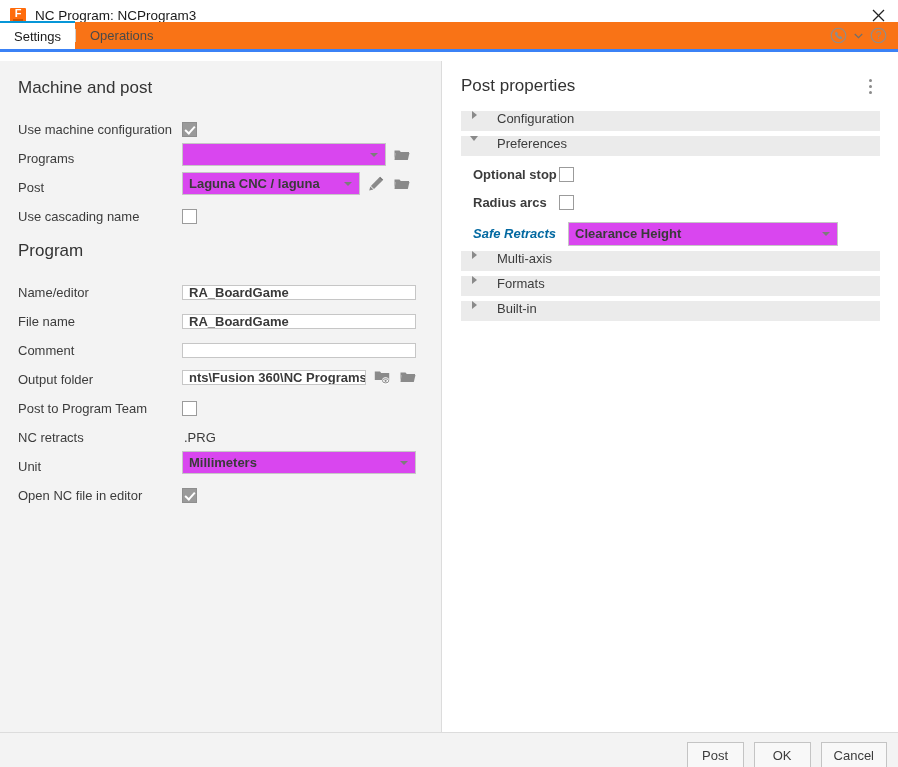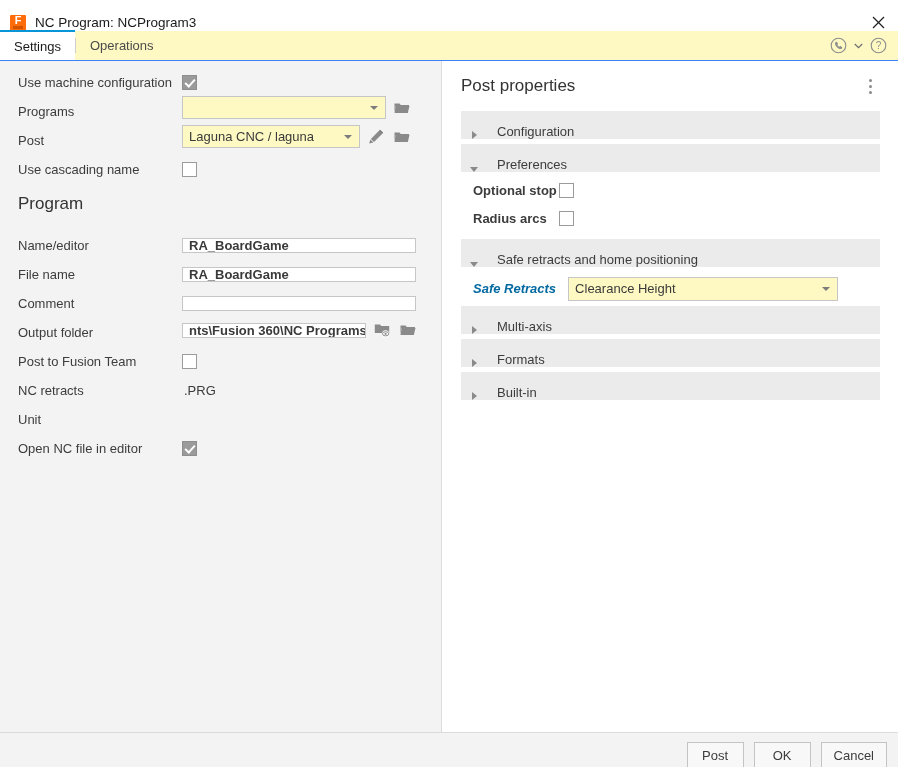--- a/index.html
+++ b/index.html
@@ -8,21 +8,21 @@
     width: 898px; height: 767px;
     overflow: hidden;
     background: #ffffff;
     font-family: "Liberation Sans", sans-serif;
     font-size: 13px;
     color: #2b2b2b;
   }
 
   
   #titlebar {
-    position: absolute; top: 7px; left: 0;
+    position: absolute; top: 0; left: 0;
     width: 898px; height: 31px;
     background: #ffffff;
     display: flex; align-items: center;
   }
   #app-logo {
     width: 16px; height: 16px;
     margin-left: 10px; margin-right: 9px;
     background: #ff6c0c;
     border-radius: 1px;
     position: relative;
@@ -49,24 +49,24 @@
   #close-button {
     position: absolute; right: 0; top: 0;
     width: 40px; height: 31px;
     display: flex; align-items: center; justify-content: center;
     cursor: pointer;
   }
   #close-button svg { display: block; }
 
   
   #tabstrip {
-    position: absolute; top: 31px; left: 0;
+    position: absolute; top: 22px; left: 0;
     width: 898px; height: 30px;
-    background: #fef9c3;
-    border-bottom: 1px solid #3b82f6;
+    background: #f97316;
+    border-bottom: 3px solid #3b82f6;
     display: flex; align-items: stretch;
   }
   .tab {
     padding: 0 14px;
     display: flex; align-items: center;
     font-size: 13px;
     color: #4a4a4a;
     cursor: pointer;
     position: relative;
   }
@@ -172,23 +172,23 @@
     color: #3a3a3a;
     padding: 0 6px;
     display: flex; align-items: center;
     overflow: hidden;
     white-space: nowrap;
     cursor: text;
   }
   .combo {
     height: 23px;
     border: 1px solid #c6c6c6;
-    background: #fef9c3;
-    font-size: 13px;
-    font-weight: normal;
+    background: #d946ef;
+    font-size: 13px;
+    font-weight: bold;
     color: #3a3a3a;
     padding: 0 6px;
     display: flex; align-items: center;
     position: relative;
     cursor: pointer;
     overflow: hidden;
     white-space: nowrap;
   }
   .combo .caret {
     position: absolute; right: 7px; top: 50%;
@@ -228,23 +228,23 @@
     gap: 3px;
     cursor: pointer;
   }
   #pp-menu i {
     width: 3px; height: 3px; border-radius: 50%;
     background: #8a8a8a; display: block;
   }
 
   .group-head {
     margin: 0 18px 5px 18px;
-    height: 28px;
+    height: 20px;
     background: #ebebeb;
-    display: flex; align-items: flex-end;
+    display: flex; align-items: flex-start;
     font-size: 13px;
     color: #3c3c3c;
     cursor: pointer;
   }
   .group-head .tri {
     width: 26px;
     display: flex; align-items: center; justify-content: center;
     flex: 0 0 26px;
   }
   .tri-right {
@@ -343,20 +343,21 @@
         <text x="8.5" y="12.3" text-anchor="middle" font-size="10" font-family="Liberation Sans, sans-serif" fill="#8d8d8d">?</text>
       </svg>
     </div>
   </div>
 </div>
 
 <div id="content">
 
   <div id="left-panel">
 
+    <div class="section-title">Machine and post</div>
 
     <div class="frow">
       <div class="flabel">Use machine configuration</div>
       <div class="fctl">
         <span class="ckbox checked"></span>
       </div>
     </div>
 
     <div class="frow">
       <div class="flabel">Programs</div>
@@ -450,35 +451,41 @@
         <span class="icon-btn">
           <svg width="16" height="14" viewBox="0 0 16 14" aria-hidden="true">
             <path d="M0.5 2.5h5l1.3 1.6H15v1H1.6L0.5 11z" fill="#8a8a8a"></path>
             <path d="M1.6 5.1h13.9L13.8 12H0.5z" fill="#8a8a8a"></path>
           </svg>
         </span>
       </div>
     </div>
 
     <div class="frow">
-      <div class="flabel">Post to Fusion Team</div>
+      <div class="flabel">Post to Program Team</div>
       <div class="fctl">
         <span class="ckbox"></span>
       </div>
     </div>
 
     <div class="frow">
       <div class="flabel">NC retracts</div>
       <div class="fctl">
         <span class="plaintext">.PRG</span>
       </div>
     </div>
 
     <div class="frow">
       <div class="flabel">Unit</div>
+      <div class="fctl">
+        <div class="combo" style="width:234px">
+          <span>Millimeters</span>
+          <span class="caret"></span>
+        </div>
+      </div>
     </div>
 
     <div class="frow">
       <div class="flabel">Open NC file in editor</div>
       <div class="fctl">
         <span class="ckbox checked"></span>
       </div>
     </div>
 
   </div>
@@ -509,26 +516,20 @@
     </div>
     <div class="prow">
       <span class="plabel" style="width:86px">Optional stop</span>
       <span class="ckbox"></span>
     </div>
     <div class="prow">
       <span class="plabel" style="width:86px">Radius arcs</span>
       <span class="ckbox"></span>
     </div>
 
-    <div class="group-head" style="margin-top:7px">
-      <span class="tri">
-          <span class="tri-down"></span>
-        </span>
-      <span class="ghlabel">Safe retracts and home positioning</span>
-    </div>
     <div class="prow" style="height:33px">
       <span class="plabel link">Safe Retracts</span>
       <div class="combo" style="width:270px;margin-left:12px;height:24px">
         <span>Clearance Height</span>
         <span class="caret"></span>
       </div>
     </div>
 
     <div class="group-head">
       <span class="tri">

